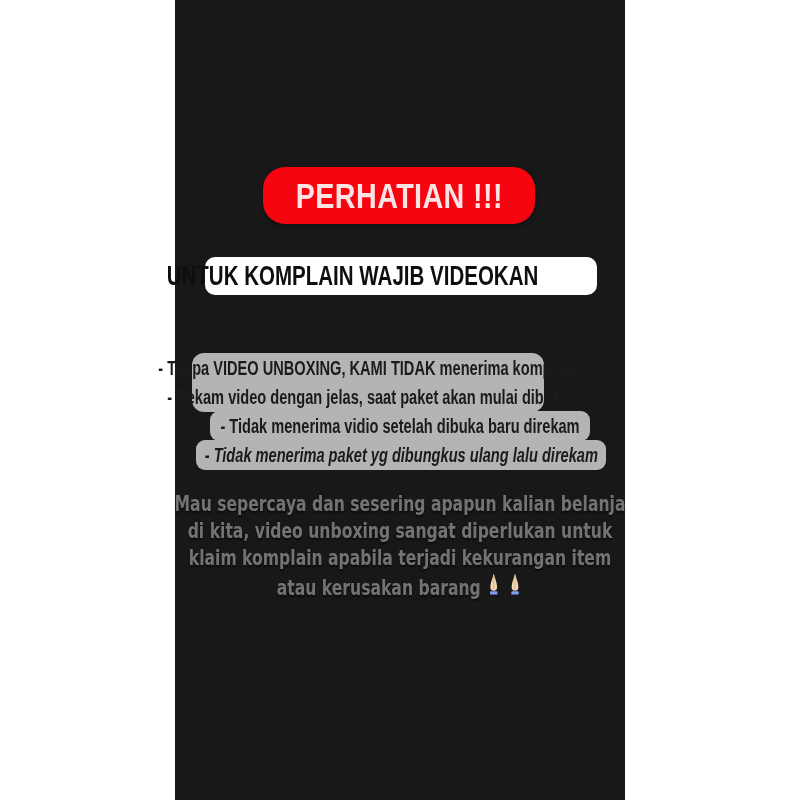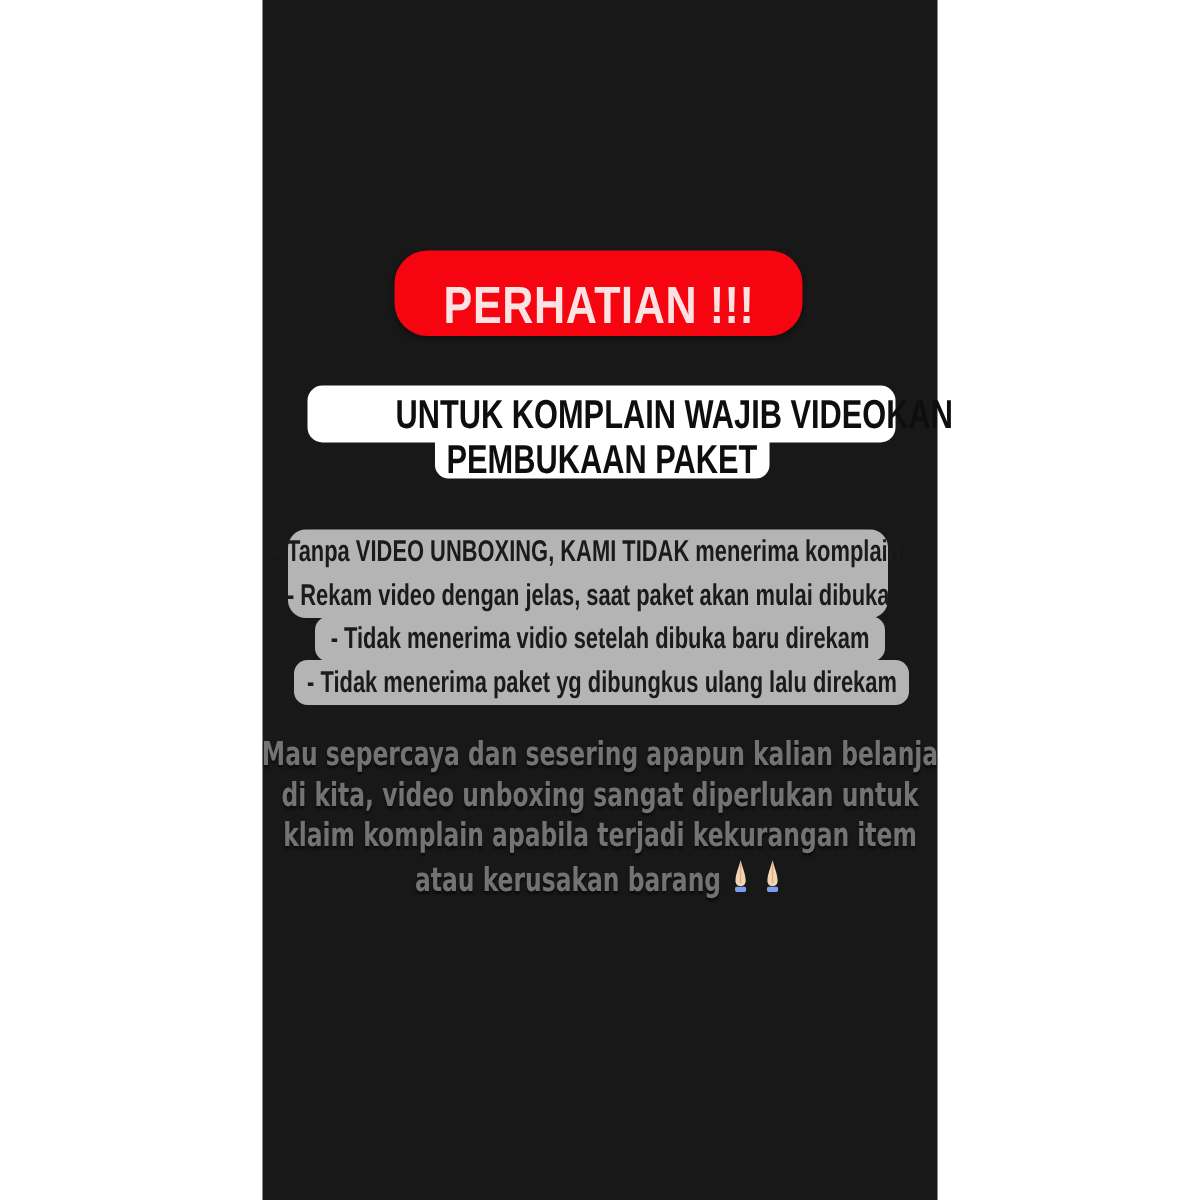--- a/index.html
+++ b/index.html
@@ -16,40 +16,40 @@
     width: 450px; height: 800px;
     background: #181818;
   }
   
   .alert-banner {
     position: absolute;
     left: 88px; top: 167px;
     width: 272px; height: 57px;
     background: #f60410;
     border-radius: 22px;
-    display: flex; align-items: flex-end; justify-content: center;
+    display: flex; align-items: center; justify-content: center;
     box-shadow: 0 2px 4px rgba(0,0,0,0.35);
   }
   .alert-banner .label {
     color: #fbe3e3;
     font-size: 35px;
     font-weight: 800;
     white-space: nowrap;
     transform: scaleX(0.82);
     transform-origin: 50% 50%;
     letter-spacing: 0.5px;
   }
   
   .headline-line1 {
     position: absolute;
     left: 30px; top: 257px;
     width: 392px; height: 38px;
     background: #ffffff;
     border-radius: 10px;
-    display: flex; align-items: center; justify-content: flex-start;
+    display: flex; align-items: center; justify-content: flex-end;
   }
   .headline-line2 {
     position: absolute;
     left: 115px; top: 294px;
     width: 223px; height: 25px;
     background: #ffffff;
     border-radius: 0 0 9px 9px;
     display: flex; align-items: center; justify-content: center;
   }
   .headline-text {
@@ -57,41 +57,41 @@
     font-size: 27px;
     font-weight: 800;
     white-space: nowrap;
     transform: scaleX(0.76);
     transform-origin: 50% 50%;
   }
   
   .rules-top {
     position: absolute;
     left: 17px; top: 353px;
-    width: 400px; height: 59px;
+    width: 352px; height: 59px;
     background: #b4b4b4;
     border-radius: 12px;
     display: flex; flex-direction: column;
     align-items: center; justify-content: center;
   }
   .rules-mid {
     position: absolute;
     left: 35px; top: 411px;
     width: 380px; height: 30px;
     background: #b4b4b4;
     border-radius: 9px;
     display: flex; align-items: flex-end; justify-content: center;
   }
   .rules-bottom {
     position: absolute;
     left: 21px; top: 440px;
     width: 410px; height: 30px;
     background: #b4b4b4;
     border-radius: 9px;
-    display: flex; align-items: center; justify-content: center;
+    display: flex; align-items: center; justify-content: center; font-style: italic;
   }
   .rule-text {
     color: #1b1b1b;
     font-size: 20px;
     font-weight: 700;
     line-height: 29px;
     white-space: nowrap;
     transform: scaleX(0.73);
     transform-origin: 50% 50%;
   }
@@ -123,23 +123,20 @@
 <div class="page">
   <div class="story-canvas">
 
     <div class="alert-banner">
       <span class="label">PERHATIAN !!!</span>
     </div>
 
     <div class="headline-line1">
       <span class="headline-text">UNTUK KOMPLAIN WAJIB VIDEOKAN</span>
     </div>
-    <div class="headline-line2">
-      <span class="headline-text">PEMBUKAAN PAKET</span>
-    </div>
 
     <div class="rules-top">
       <div class="rule-text">- Tanpa VIDEO UNBOXING, KAMI TIDAK menerima komplain</div>
       <div class="rule-text">- Rekam video dengan jelas, saat paket akan mulai dibuka</div>
     </div>
     <div class="rules-mid">
       <div class="rule-text">- Tidak menerima vidio setelah dibuka baru direkam</div>
     </div>
     <div class="rules-bottom">
       <div class="rule-text">- Tidak menerima paket yg dibungkus ulang lalu direkam</div>

